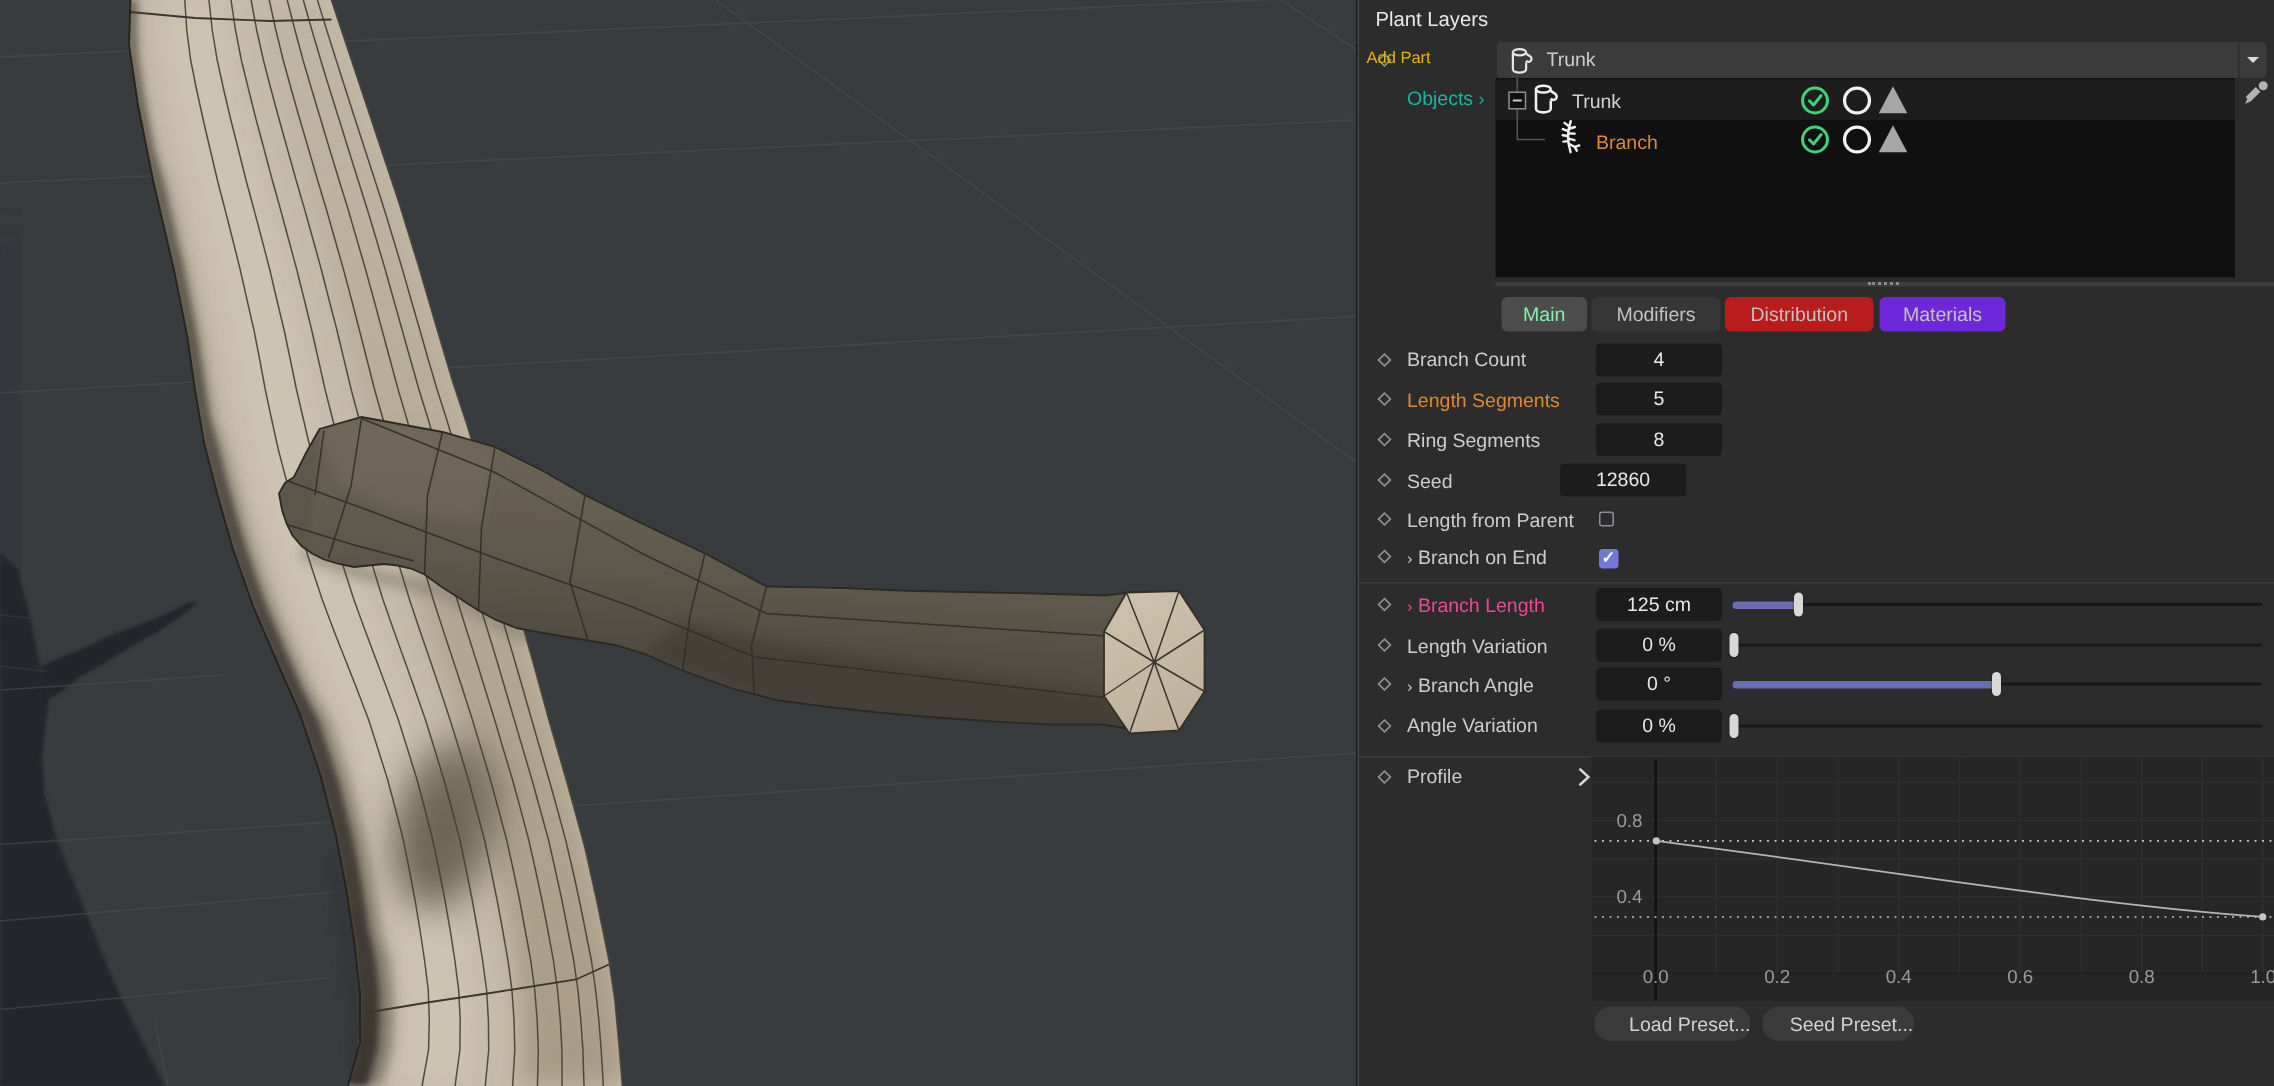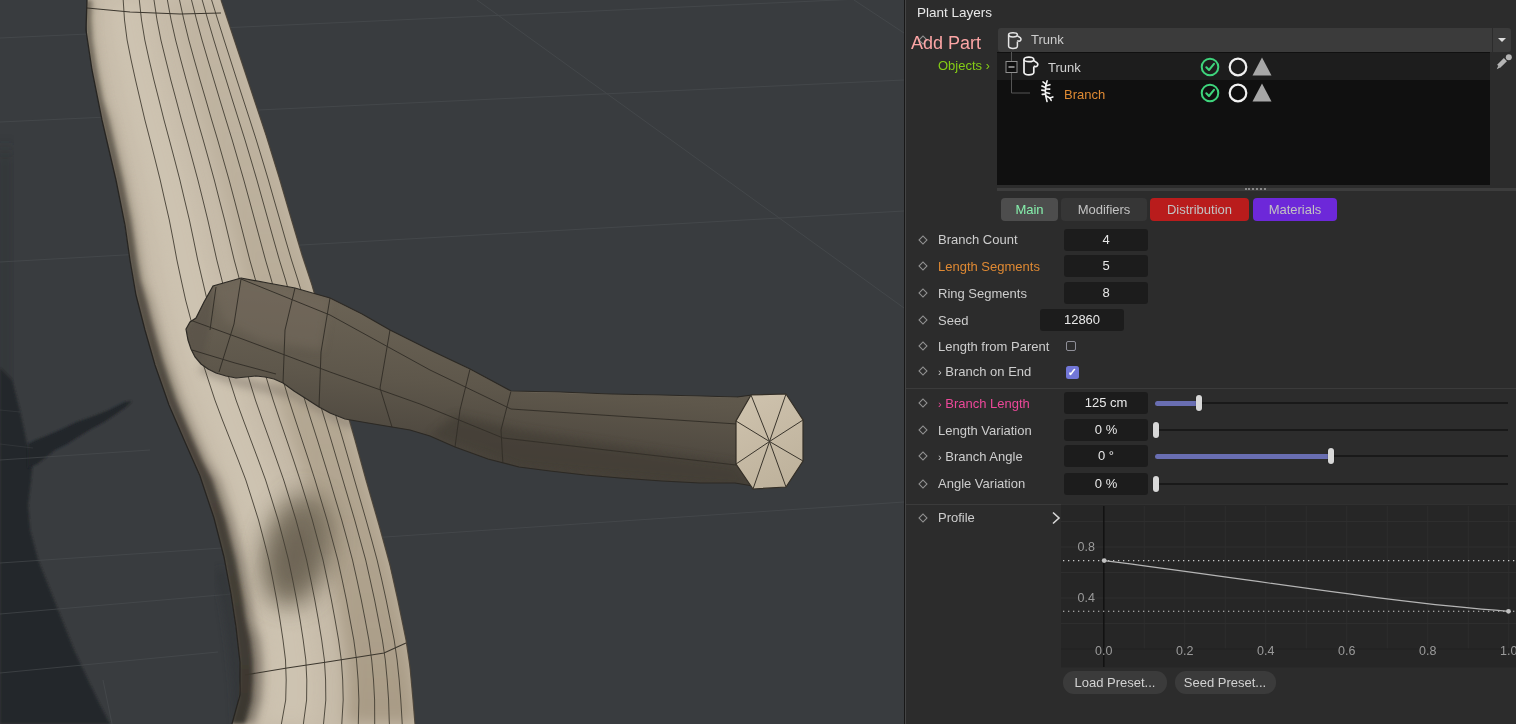--- a/index.html
+++ b/index.html
@@ -7,21 +7,21 @@
 #vp{position:absolute;left:0;top:0}
 #panel{position:absolute;left:904px;top:0;width:612px;height:724px;background:#2c2c2c;
 border-left:1px solid #181818}
 #panel:before{content:"";position:absolute;left:0;top:0;width:1px;height:724px;background:#454545}
 .abs{position:absolute}
 .ibox{height:22px;background:#1c1c1c;border-radius:3px;color:#e8e8e8;font-size:13px;
 text-align:center;line-height:22px}
 .tab{top:197.5px;height:23.5px;border-radius:4px;font-size:13px;text-align:center;
 line-height:23.5px}
 .btn{top:670.5px;height:23.5px;border-radius:11px;background:#3b3b3b;color:#d2d2d2;
-font-size:13px;text-align:center;line-height:23px}
+font-size:13px;text-align:right;line-height:23px}
 </style></head>
 <body>
 <div id="wrap">
 <svg id="vp" width="904" height="724" viewBox="0 0 904 724">
 <defs>
 <linearGradient id="brg" x1="380" y1="295" x2="365" y2="480" gradientUnits="userSpaceOnUse">
   <stop offset="0" stop-color="#6c6456"></stop>
           <stop offset="0.45" stop-color="#5e574b"></stop>
   <stop offset="0.75" stop-color="#4f4940"></stop>
           <stop offset="1" stop-color="#413c35"></stop>
@@ -145,35 +145,35 @@
         <path d="M769.5,441.5 L753.0,489.0"></path>
         <path d="M769.5,441.5 L736.0,464.0"></path>
         <path d="M769.5,441.5 L736.0,421.0"></path>
       </g>
 </svg>
 <div id="panel"></div>
 <div class="abs" style="left:917.0px;top:5.6px;font-size:13.5px;color:#e8e8e8;line-height:1">Plant Layers</div>
 <svg class="abs" style="left:917.0px;top:34.0px" width="12" height="12">
       <rect x="3.2" y="3.2" width="5.6" height="5.6" fill="none" stroke="#919191" stroke-width="1.1" transform="rotate(45 6 6)"></rect>
     </svg>
-<div class="abs" style="left:911px;top:33.9px;font-size:18px;color:#fca5a5;line-height:1">Add Part</div>
+<div class="abs" style="left:911px;top:33.9px;font-size:11px;color:#eab308;line-height:1">Add Part</div>
 <div class="abs" style="left:998px;top:28px;width:494px;height:24px;background:#3b3b3b;border-radius:3px 0 0 3px">
       <svg width="17" height="19" viewBox="0 0 17 19" style="position:absolute;left:8px;top:2.5px">
 <g stroke="#e6e6e6" stroke-width="1.5" fill="none">
 <path d="M2.6,3.8 L2.6,15.3 A4.4 2.1 0 0 0 11.4,15.3 L11.4,10.6"></path>
 <ellipse cx="7" cy="3.8" rx="4.4" ry="2.1"></ellipse>
 <path d="M11.4,4.8 L14.2,6.6 A2.0 2.0 0 1 1 11.4,9.4"></path>
 </g>
       </svg>
       <span style="position:absolute;left:33px;top:4px;font-size:13px;color:#cdcdcd">Trunk</span>
     </div>
 <div class="abs" style="left:1493px;top:28px;width:18px;height:24px;background:#3b3b3b;border-radius:0 3px 3px 0">
       <div style="position:absolute;left:5px;top:10px;width:0;height:0;border-left:4.5px solid transparent;border-right:4.5px solid transparent;border-top:4.5px solid #dcdcdc"></div>
     </div>
-<div class="abs" style="left:938.0px;top:58.9px;font-size:13px;color:#84cc16;line-height:1">Objects <span style="font-size:12px">›</span></div>
+<div class="abs" style="left:938.0px;top:58.9px;font-size:13px;color:#14b8a6;line-height:1">Objects <span style="font-size:12px">›</span></div>
 <div class="abs" style="left:997px;top:52px;width:493px;height:133px;background:#101010">
 <div style="position:absolute;left:0;top:1px;width:100%;height:27px;background:#1d1d1d"></div>
 <svg style="position:absolute;left:0;top:0" width="70" height="60">
  <g stroke="#555" stroke-width="1" fill="none">
   <path d="M14.5,0 L14.5,9"></path>
           <path d="M14.5,20 L14.5,41 L33,41"></path>
  </g>
  <rect x="9" y="9.5" width="11" height="11" fill="#101010" stroke="#909090"></rect>
  <path d="M11.5,15 L17.5,15" stroke="#cfcfcf" stroke-width="1.2"></path>
 </svg>

